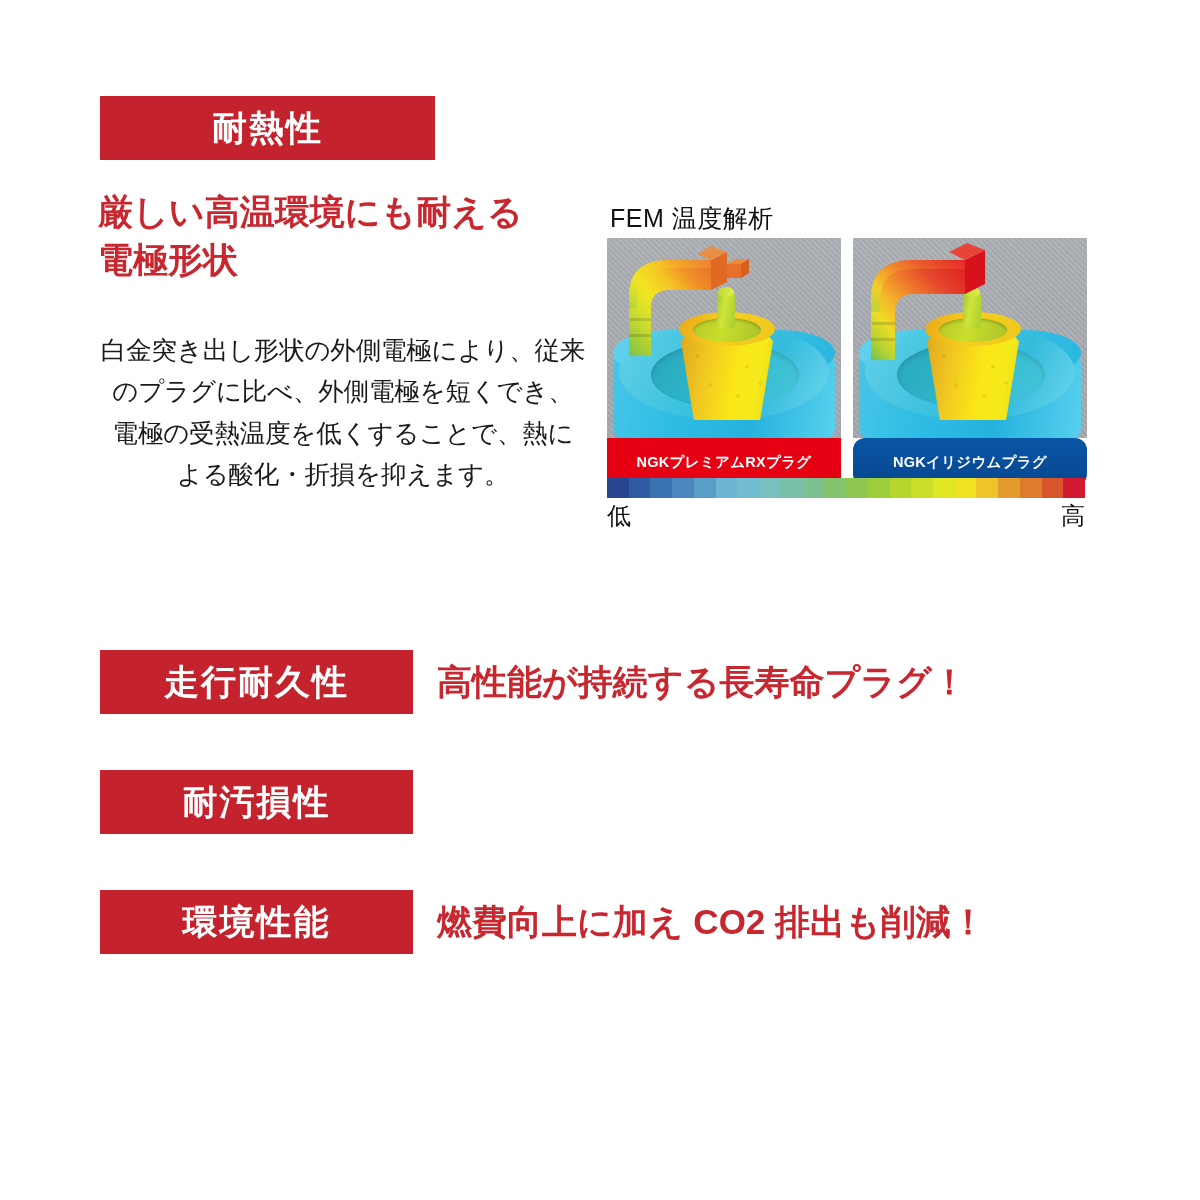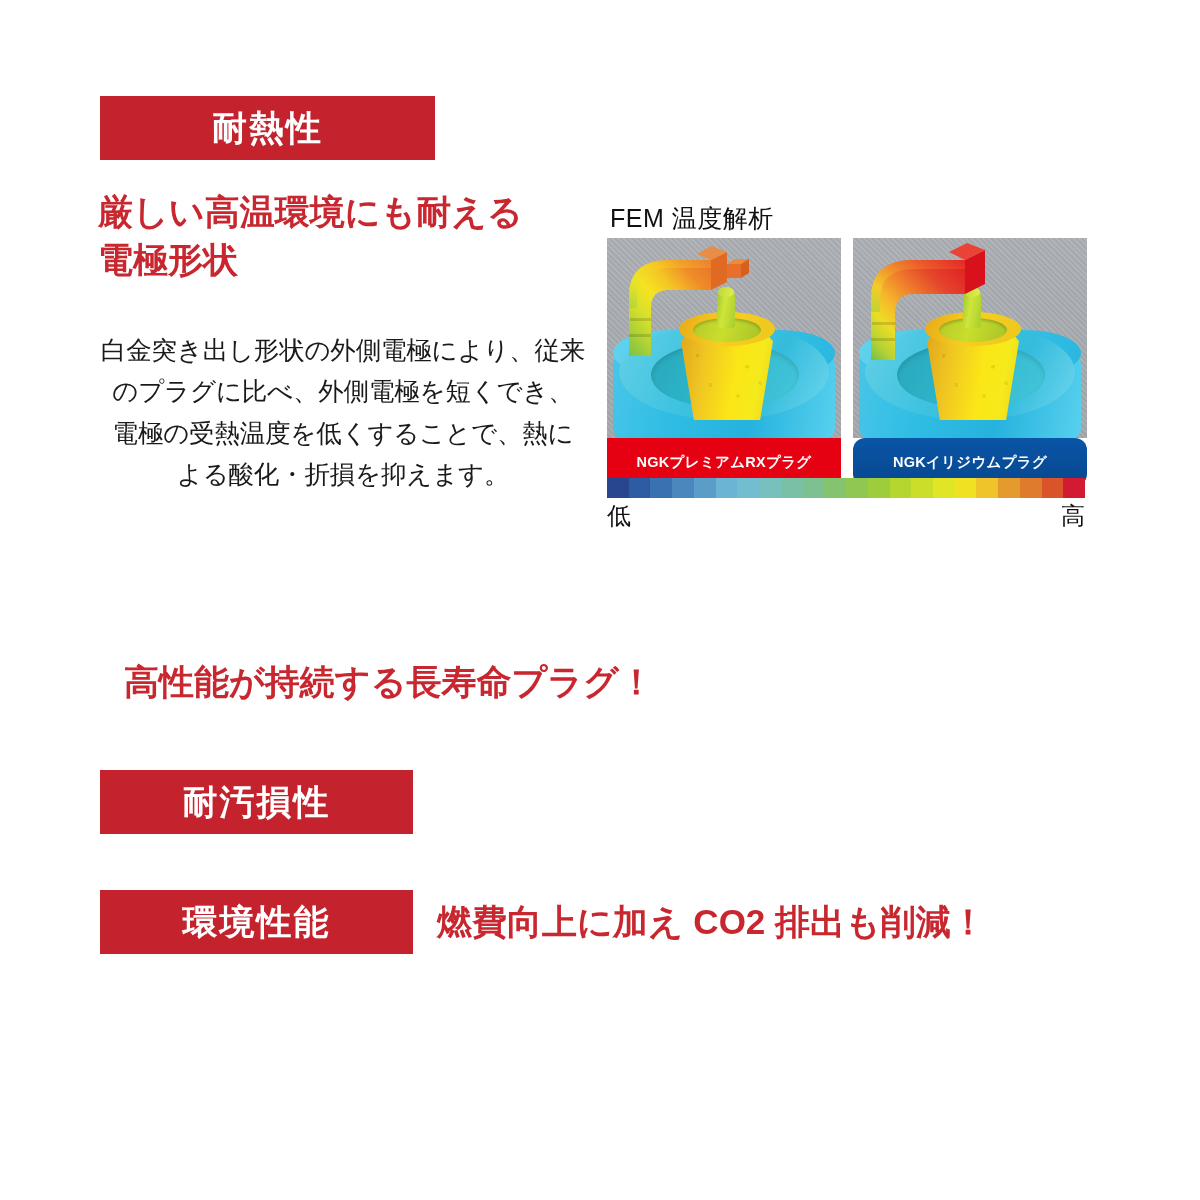--- a/index.html
+++ b/index.html
@@ -398,20 +398,21 @@
     <span style="background: rgb(217, 83, 43);"></span>
     <span style="background: rgb(211, 26, 51);"></span>
   </div>
 
 <div class="fem-scale-labels">
   <span>低</span>
   <span>高</span>
 </div>
 
 <div class="feature-row" style="top:650px;">
+  <div class="feature-badge">走行耐久性</div>
   <div class="feature-text">高性能が持続する長寿命プラグ！</div>
 </div>
 
 <div class="feature-row" style="top:770px;gap:44px;">
   <div class="feature-badge">耐汚損性</div>
 </div>
 
 <div class="feature-row" style="top:890px;">
   <div class="feature-badge">環境性能</div>
   <div class="feature-text">燃費向上に加え CO2 排出も削減！</div>

